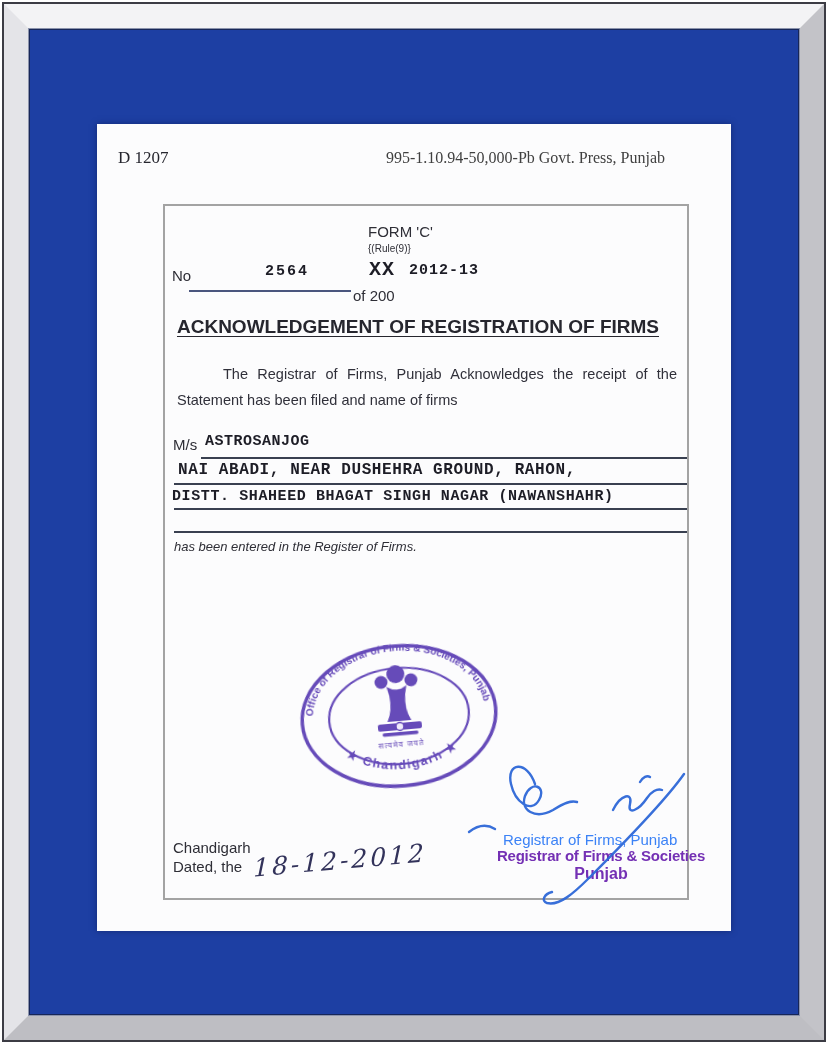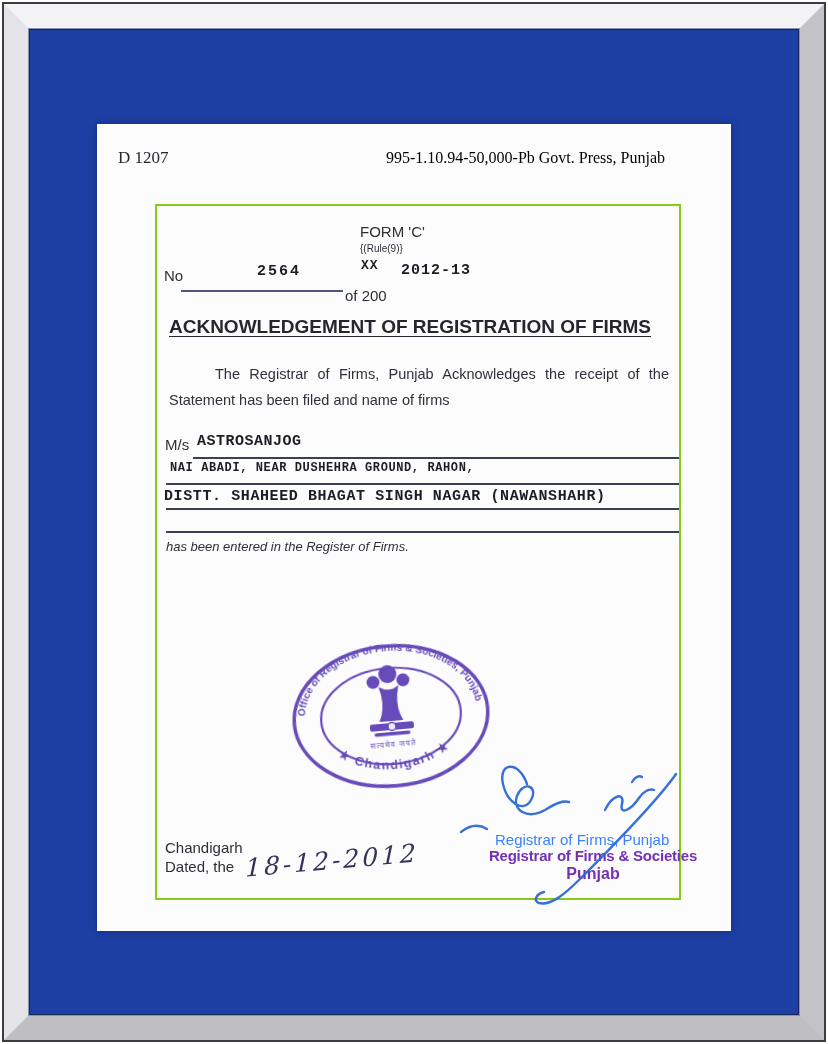--- a/index.html
+++ b/index.html
@@ -14,46 +14,46 @@
   .frame-sheen{position:absolute;inset:4px;pointer-events:none;
          border:24px solid transparent;
          box-shadow:inset 0 0 0 1px rgba(255,255,255,.5);}
   
   .paper{position:absolute;left:97px;top:124px;width:634px;height:807px;
          background:#fcfcfd;box-shadow:0 0 6px rgba(12,22,70,.5);}
   .serif{font-family:"Liberation Serif",serif;}
   .mono{font-family:"Liberation Mono",monospace;font-weight:700;color:#1d1d26;}
   .abs{position:absolute;}
   .doc-number{left:21px;top:24px;font-size:17px;color:#26262e;}
-  .press-line{right:66px;top:25px;font-size:16px;color:#000000;}
+  .press-line{right:66px;top:25px;font-size:16px;color:#404040;}
   
-  .form-box{position:absolute;left:58px;top:80px;width:522px;height:692px;
-            border:2px solid #84cc16;color:#2e2e36;}
+  .form-box{position:absolute;left:66px;top:80px;width:522px;height:692px;
+            border:2px solid #a3a3a3;color:#2e2e36;}
   .form-title{left:203px;top:17px;font-size:15px;}
   .form-rule{left:203px;top:37px;font-size:10px;}
   .no-label{left:7px;top:61px;font-size:15px;}
   .no-underline{left:24px;top:84px;width:162px;border-top:2px solid #4a567e;height:0;}
   .no-value{left:100px;top:57px;font-size:15px;letter-spacing:2px;}
   .of-label{left:188px;top:61px;font-size:15px;margin-top:20px;}
-  .xx-mark{left:204px;top:52px;font-size:13px;letter-spacing:1px;}
+  .xx-mark{left:204px;top:52px;font-size:20px;letter-spacing:1px;}
   .year-value{left:244px;top:56px;font-size:15px;letter-spacing:1px;}
   .heading{left:0;top:110px;width:100%;text-align:center;font-weight:bold;font-size:19px;
            text-decoration:underline;text-underline-offset:3px;transform:translateX(-8px);
            color:#26262e;}
   .para{left:12px;top:156px;width:500px;font-size:14.5px;line-height:25.5px;color:#30303a;}
   .para-line.j{text-align:justify;text-align-last:justify;}
   .para-line.first{text-indent:46px;}
   .ms-label{left:8px;top:230px;font-size:15px;}
   .firm-name{left:40px;top:227px;font-size:15px;letter-spacing:0.5px;}
   .u{position:absolute;height:0;border-top:2px solid #394050;}
   .u1{left:36px;top:251px;width:486px;}
   .u2{left:9px;top:277px;width:513px;}
   .u3{left:9px;top:302px;width:513px;}
   .u4{left:9px;top:325px;width:513px;}
-  .addr1{left:13px;top:255px;font-size:12px;letter-spacing:0.6px;}
+  .addr1{left:13px;top:255px;font-size:16px;letter-spacing:0.6px;}
   .addr2{left:7px;top:282px;font-size:15px;letter-spacing:0.6px;font-family:Liberation Mono, monospace;}
   .entered-line{left:9px;top:333px;font-size:13px;font-style:italic;}
   
   .seal-wrap{left:122px;top:428px;width:224px;height:164px;transform:rotate(-5deg);
              opacity:.92;filter:blur(.3px);}
   .signature-wrap{left:300px;top:544px;width:232px;height:160px;z-index:6;}
   .registrar-label{left:338px;top:625px;font-size:15px;color:#3b82f6;}
   .office-stamp{left:330px;top:641px;width:212px;text-align:center;color:#7430b4;
                 font-weight:bold;filter:blur(.3px);line-height:18px;}
   .office-stamp .l1{font-size:15px;letter-spacing:-0.2px;}

